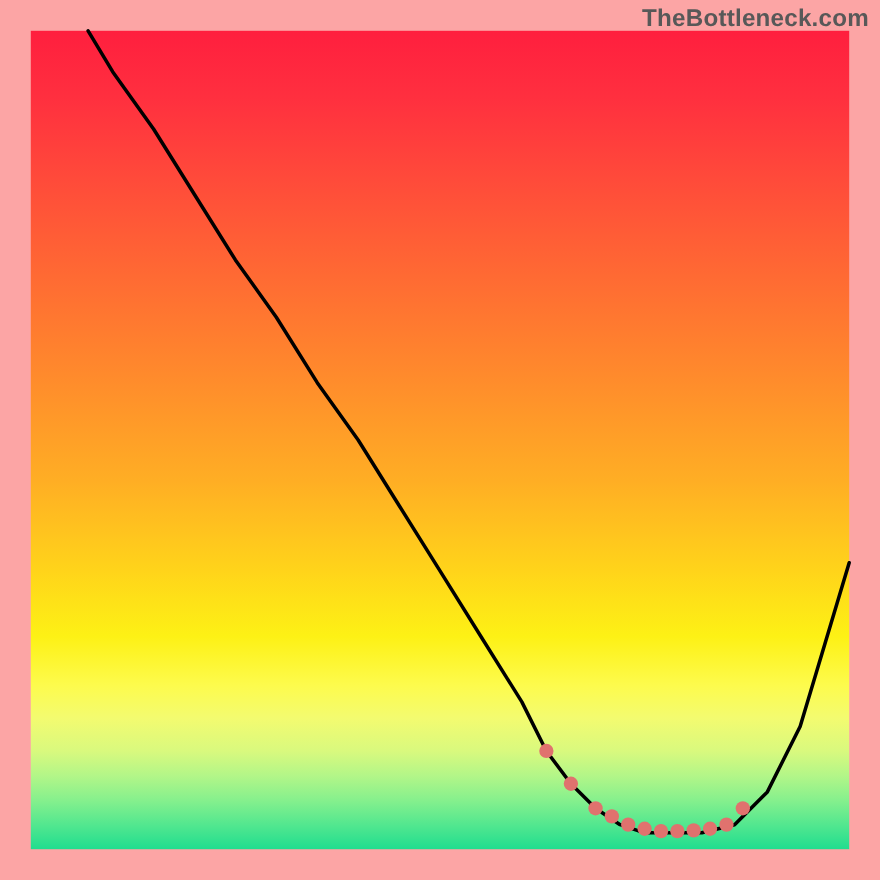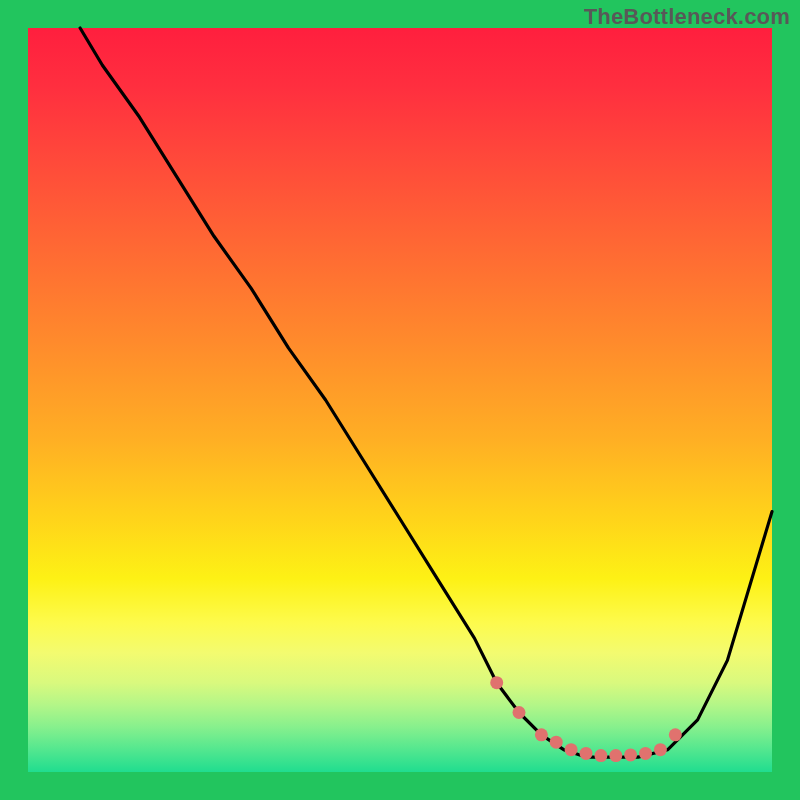--- a/index.html
+++ b/index.html
@@ -8,21 +8,21 @@
     width: 800px;
     height: 800px;
     background: #000;
     overflow: hidden;
     font-family: Arial, Helvetica, sans-serif;
   }
   .frame {
     position: relative;
     width: 800px;
     height: 800px;
-    background: #22c55e;
+    background: #fca5a5;
   }
   .watermark {
     position: absolute;
     top: 4px;
     right: 10px;
     font-size: 22px;
     font-weight: bold;
     color: #585858;
     letter-spacing: 0.2px;
     z-index: 50;

